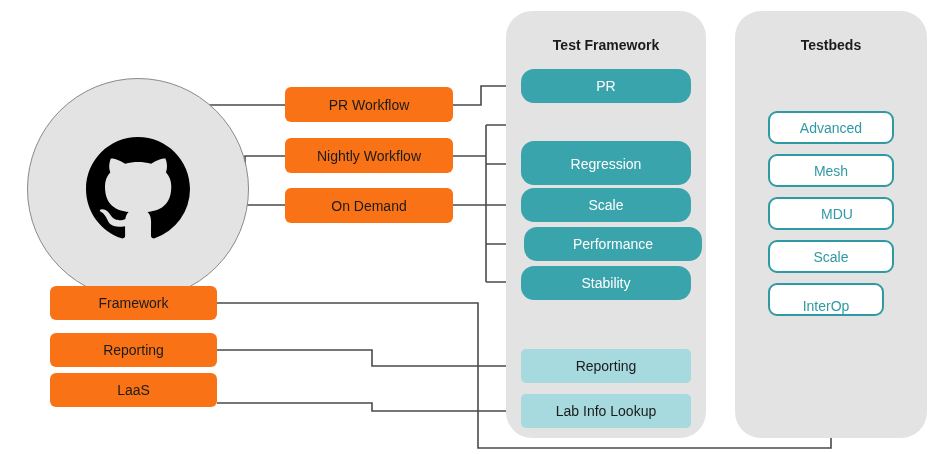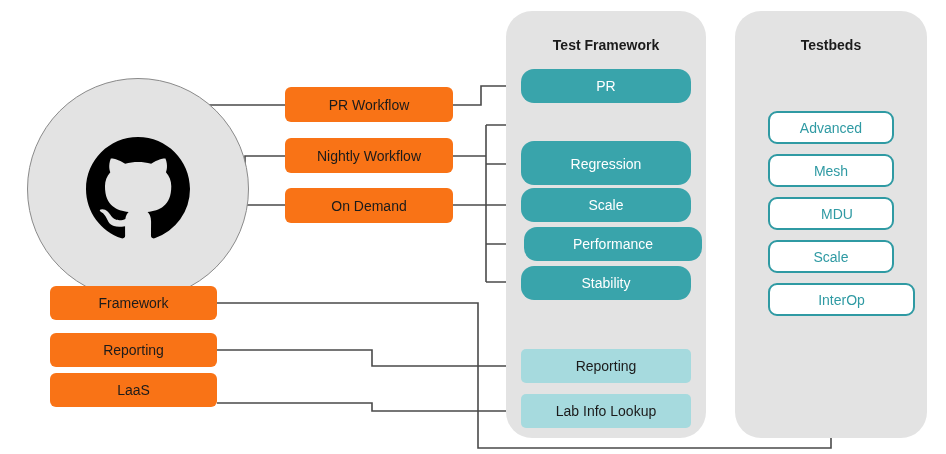--- a/index.html
+++ b/index.html
@@ -199,19 +199,19 @@
   </div>
   <div class="chip chip-outline" style="left:768px; top:154px; width:126px; height:33px;">
     <span>Mesh</span>
   </div>
   <div class="chip chip-outline" style="left:768px; top:197px; width:126px; height:33px;padding-left:12px;">
     <span>MDU</span>
   </div>
   <div class="chip chip-outline" style="left:768px; top:240px; width:126px; height:33px;">
     <span>Scale</span>
   </div>
-  <div class="chip chip-outline" style="left:768px; top:283px; width:147px; height:33px;">
+  <div class="chip chip-outline" style="left:768px; top:283px; width:116px; height:33px;align-items:flex-end;">
     <span>InterOp</span>
   </div>
 
   <div class="corner-note"></div>
 
 </div>
 
 </body></html>

